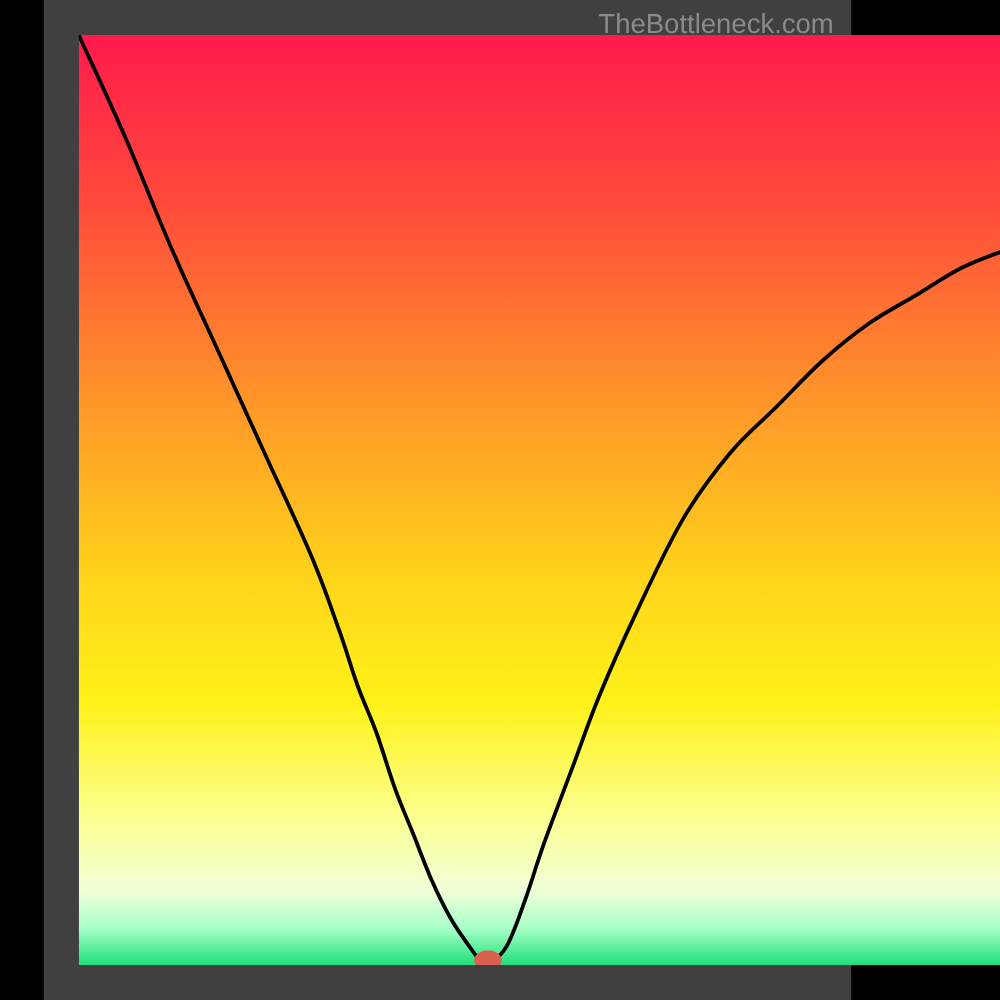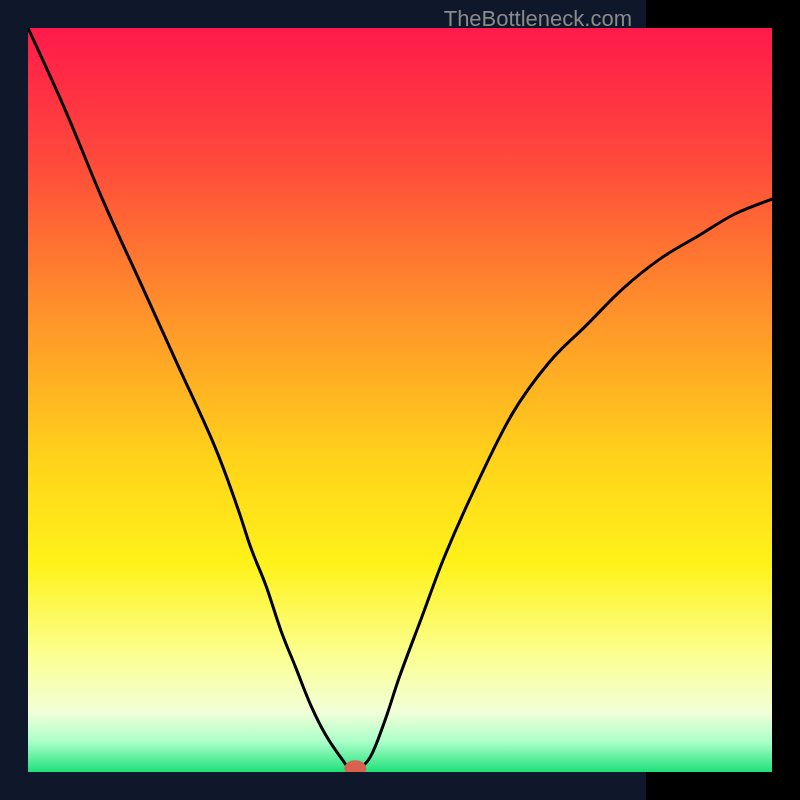--- a/index.html
+++ b/index.html
@@ -7,22 +7,23 @@
     padding: 0;
     background: #000;
     width: 800px;
     height: 800px;
     overflow: hidden;
     font-family: Arial, Helvetica, sans-serif;
   }
   .outer-frame {
     width: 646px;
     height: 800px;
-    background: #0f172a;
+    background: #404040;
     position: relative;
+    margin-left: 35px;
   }
   .watermark {
     position: absolute;
     top: 6px;
     right: 14px;
     color: #8a8a8a;
     font-size: 22px;
     font-weight: 500;
     font-family: Arial, sans-serif;
     z-index: 10;

